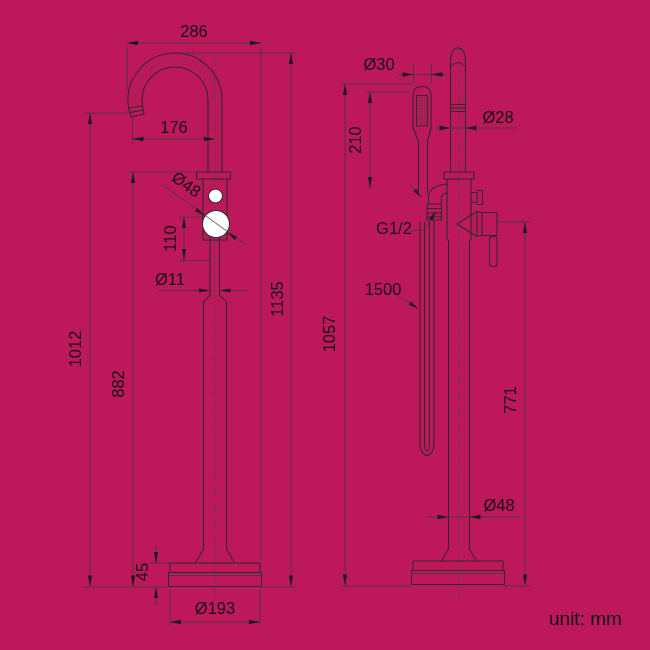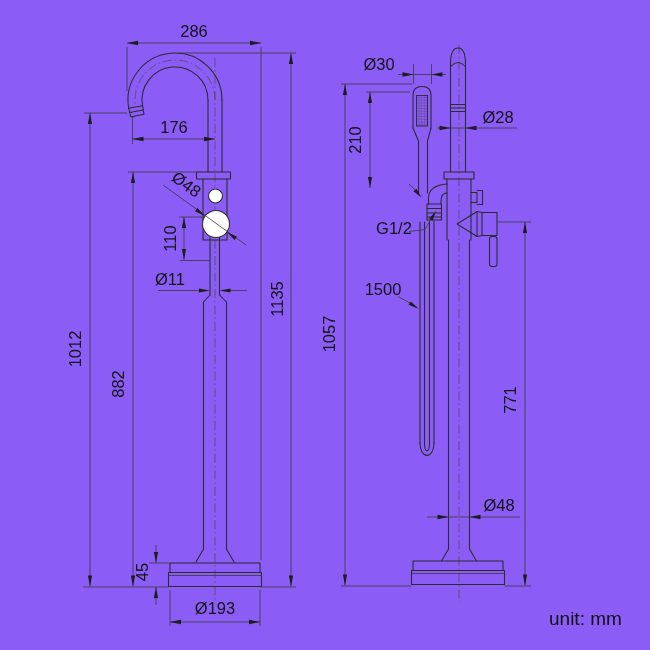--- a/index.html
+++ b/index.html
@@ -1,16 +1,16 @@
 <!DOCTYPE html>
 <html><head>
 <meta charset="utf-8">
 <style>
   html,body{margin:0;padding:0;background:#ffffff;}
-  .canvas{position:relative;width:650px;height:650px;background:#8b5cf6;overflow:hidden;}
+  .canvas{position:relative;width:650px;height:650px;background:#be185d;overflow:hidden;}
   svg{display:block;}
   .ol{stroke:#2b2b2b;stroke-width:1.05;fill:none;stroke-linejoin:round;stroke-linecap:round;}
   .olw{stroke:#2b2b2b;stroke-width:1.05;fill:#ffffff;stroke-linejoin:round;}
   .dl{stroke:#3a3a3a;stroke-width:0.8;fill:none;stroke-linecap:butt;}
   .cl{stroke:#4a4a4a;stroke-width:0.7;fill:none;stroke-dasharray:9 3 1.5 3;}
   .ah{fill:#1d1d1d;stroke:none;}
   text{font-family:"Liberation Sans","DejaVu Sans",sans-serif;font-size:16.5px;fill:#141414;}
   text.unit{font-size:19px;fill:#111;}
 </style>
 </head>

